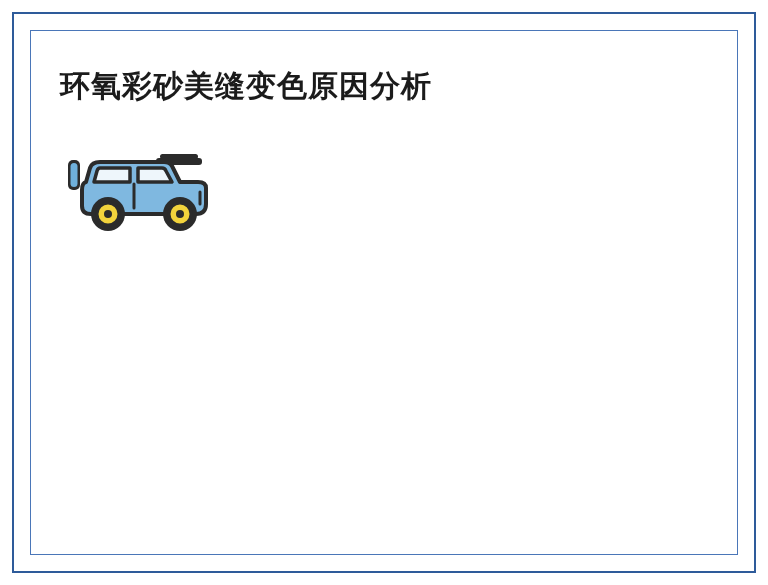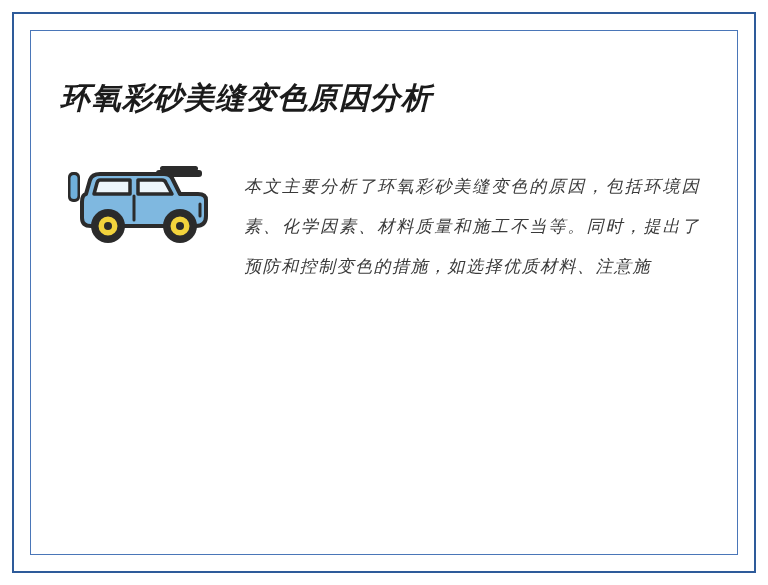--- a/index.html
+++ b/index.html
@@ -40,22 +40,21 @@
     border: 1px solid #4a76b8;
     box-sizing: border-box;
   }
   .content {
     position: absolute;
     left: 30px;
     top: 30px;
     right: 30px;
     bottom: 30px;
     box-sizing: border-box;
-    padding: 44px 34px 0 28px;
-    font-style: italic;
+    padding: 32px 34px 0 28px;
   }
   .title {
     font-family: "Liberation Sans", sans-serif;
     font-size: 30px;
     font-weight: 700;
     color: #1b1b1b;
     letter-spacing: 1px;
     line-height: 1.2;
     margin: 6px 0 0 2px;
   }
@@ -120,17 +119,16 @@
 
           <circle cx="48" cy="70" r="17" fill="#2b2b2b"></circle>
           <circle cx="48" cy="70" r="11" fill="#f2d33c" stroke="#2b2b2b" stroke-width="3"></circle>
           <circle cx="48" cy="70" r="4" fill="#2b2b2b"></circle>
           <circle cx="120" cy="70" r="17" fill="#2b2b2b"></circle>
           <circle cx="120" cy="70" r="11" fill="#f2d33c" stroke="#2b2b2b" stroke-width="3"></circle>
           <circle cx="120" cy="70" r="4" fill="#2b2b2b"></circle>
         </svg>
       </div>
 
-      <p class="summary">本文主要分析了环氧彩砂美缝变色的原因，包括环境因素、化学因素、材料质量和施工不当等。同时，提出了预防和控制变色的措施，如选择优质材料、注意施</p>
 
     </div>
   </div>
 </div>
 
 </body></html>

